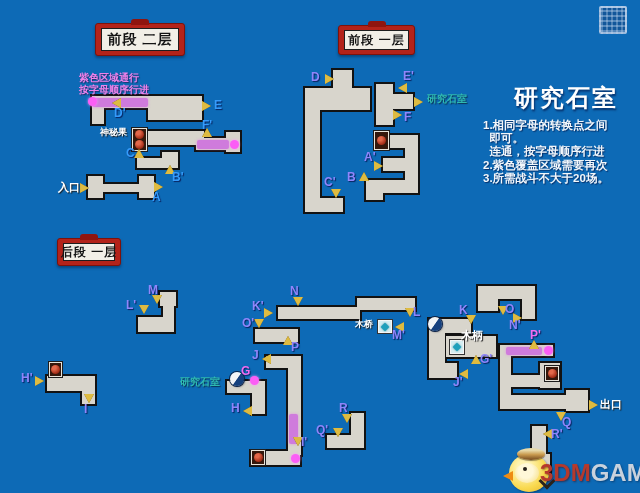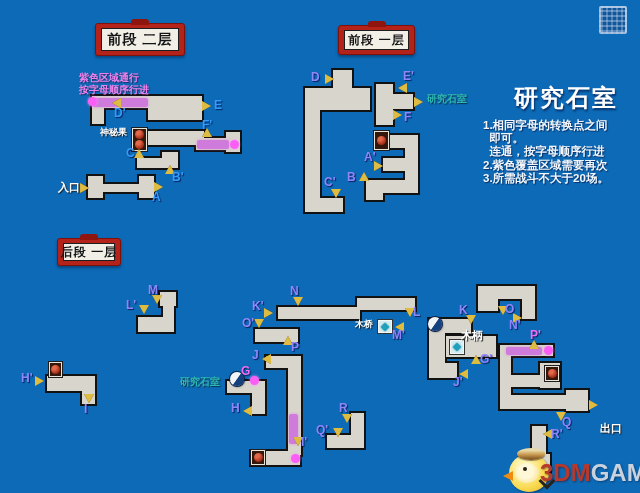--- a/index.html
+++ b/index.html
@@ -308,21 +308,21 @@
       <div class="arrow left" data-name="arrow-left-icon" style="left: 543px; top: 429px;"></div>
       <div class="marker violet" data-name="transfer-marker" style="left: 459px; top: 304px;">K</div>
       <div class="marker violet" data-name="transfer-marker" style="left: 505px; top: 303px;">O</div>
       <div class="marker violet" data-name="transfer-marker" style="left: 509px; top: 319px;">N'</div>
       <div class="marker violet" data-name="transfer-marker" style="left: 480px; top: 353px;">G'</div>
       <div class="marker violet" data-name="transfer-marker" style="left: 453px; top: 376px;">J'</div>
       <div class="marker magenta" data-name="transfer-marker" style="left: 530px; top: 329px;">P'</div>
       <div class="marker violet" data-name="transfer-marker" style="left: 562px; top: 416px;">Q</div>
       <div class="marker violet" data-name="transfer-marker" style="left: 551px; top: 428px;">R'</div>
       <div class="lbl white" data-name="map-label" style="left: 461px; top: 329px; font-size: 11px;">木柄</div>
-      <div class="lbl white" data-name="map-label" style="left: 600px; top: 398px; font-size: 11px; margin-top: 24px;">出口</div>
+      <div class="lbl white" data-name="map-label" style="left: 600px; top: 398px; font-size: 11px;">出口</div>
     </div>
 
   <div data-name="watermark-stamp"></div>
 
   <div data-name="page-title">研究石室</div>
 
   <div data-name="instructions">
     <div data-name="instruction-line">1.相同字母的转换点之间</div>
     <div data-name="instruction-line">  即可。</div>
     <div data-name="instruction-line">  连通，按字母顺序行进</div>

